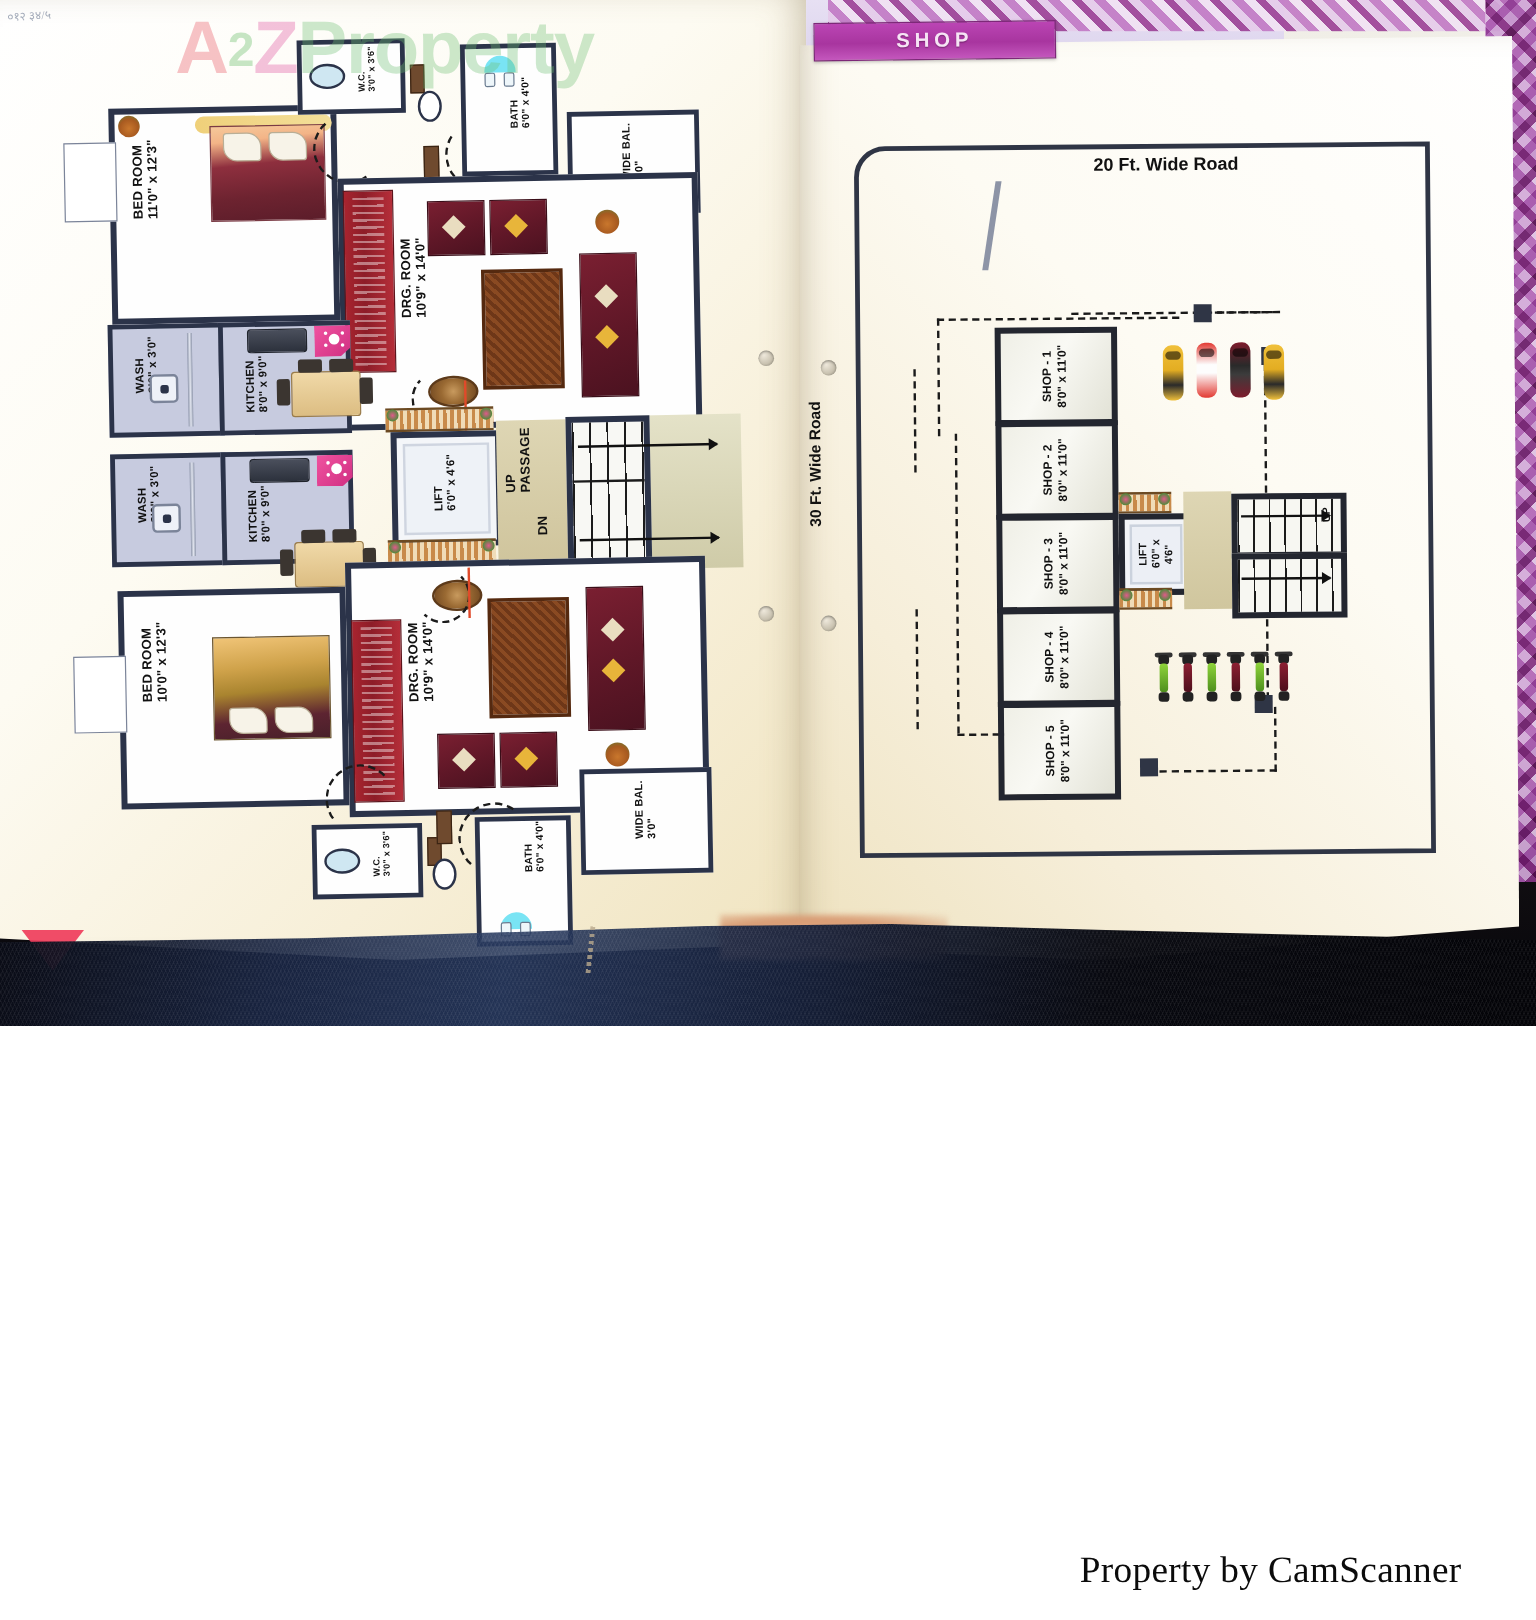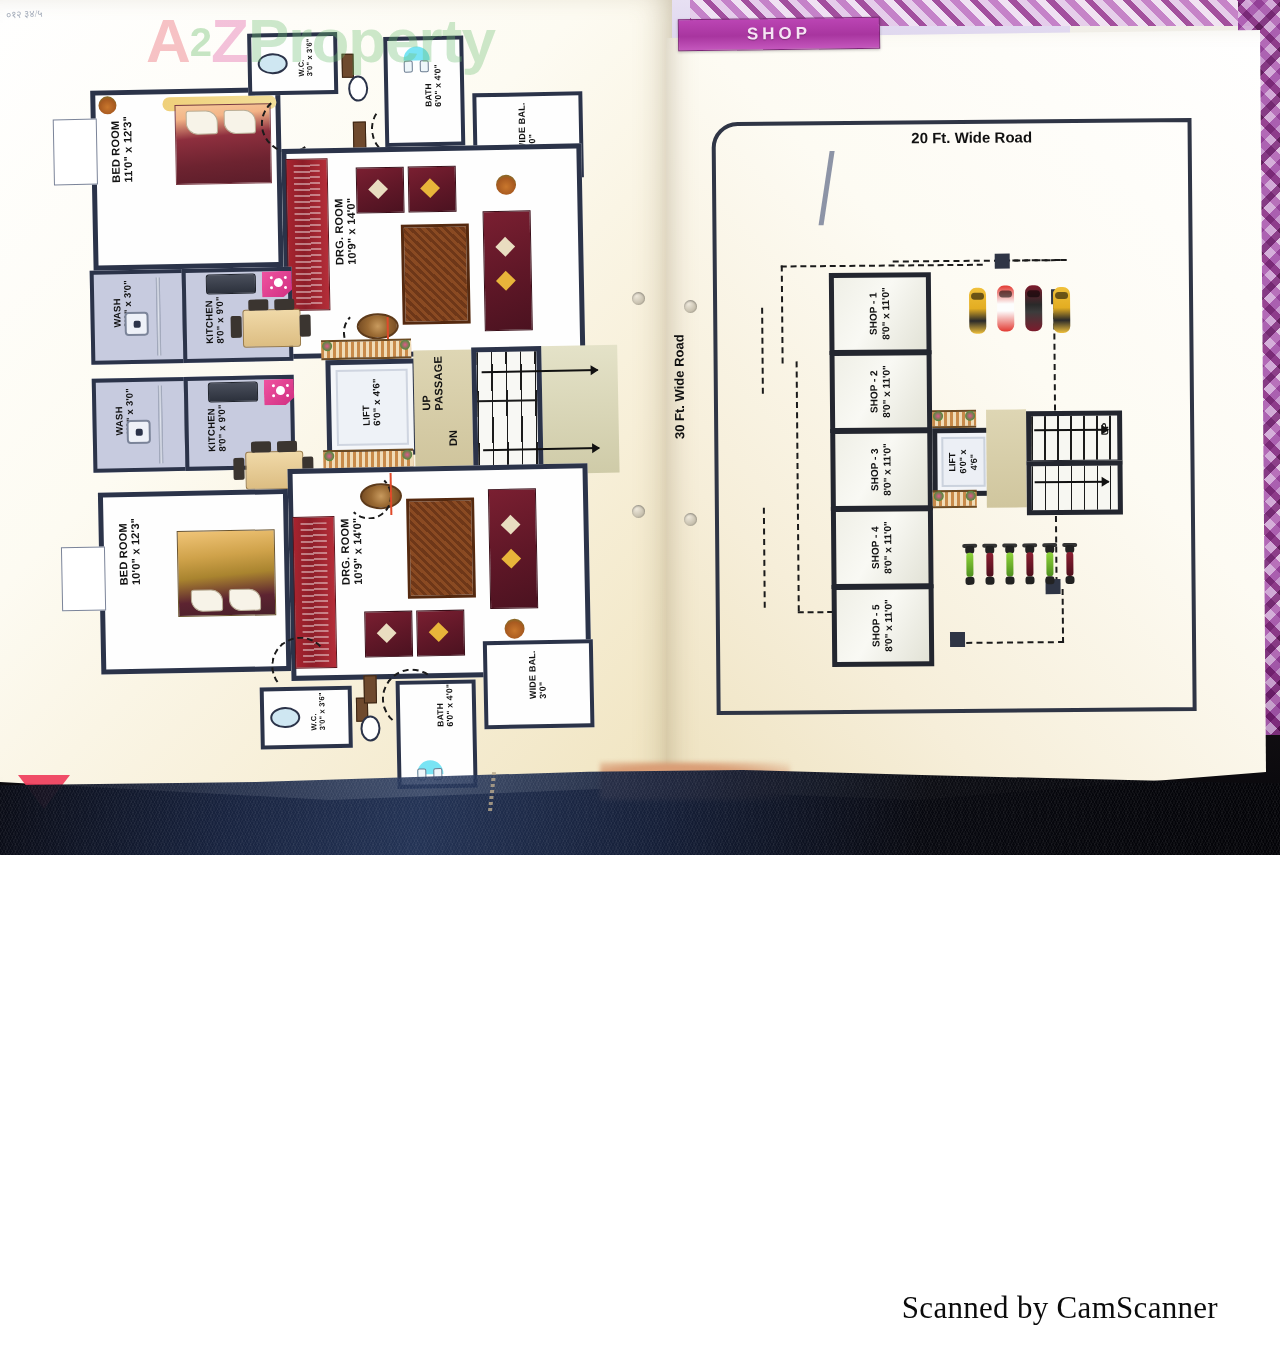--- a/index.html
+++ b/index.html
@@ -549,14 +549,14 @@
 
   <div class="tri"></div>
   <div class="tri-txt">Z</div>
 
   <div class="skin"></div>
   <div class="denim"></div>
   <div class="denim-seam"></div>
 </div>
 
 <div id="footer">
-  <div class="cs">Scanned by CamScanner</div>
+  <div class="cs">Property by CamScanner</div>
 </div>
 
 </body></html>

